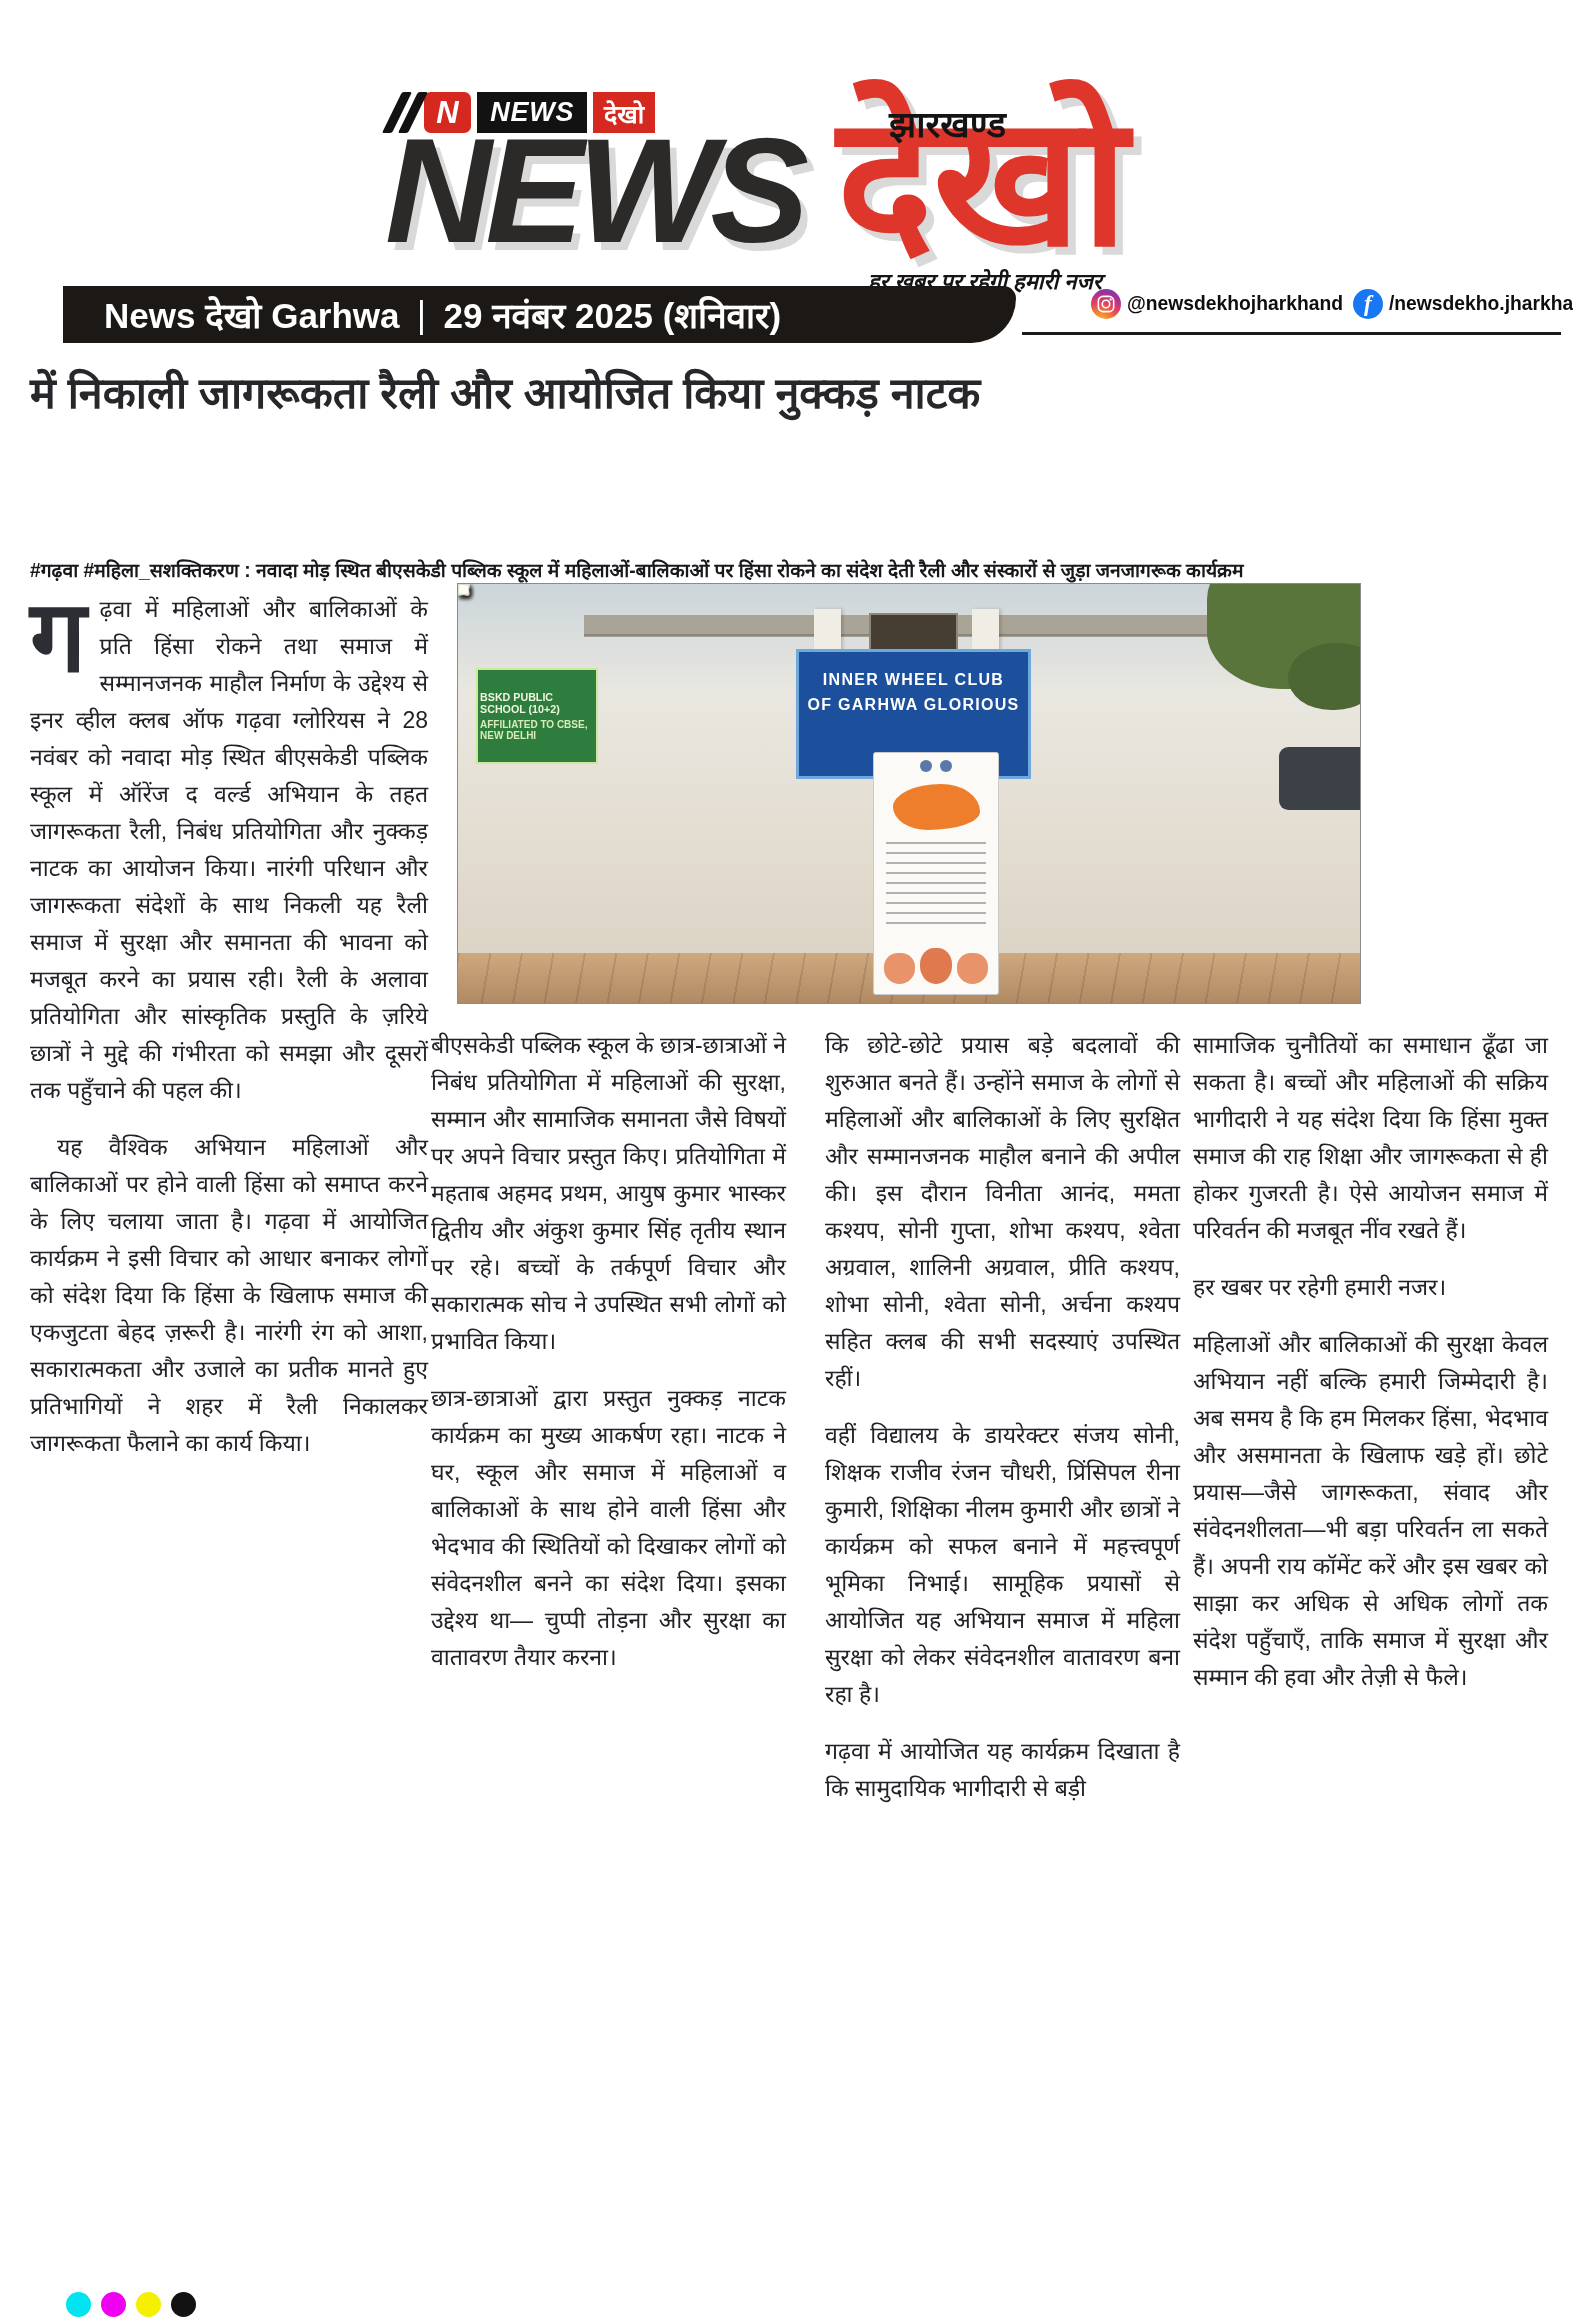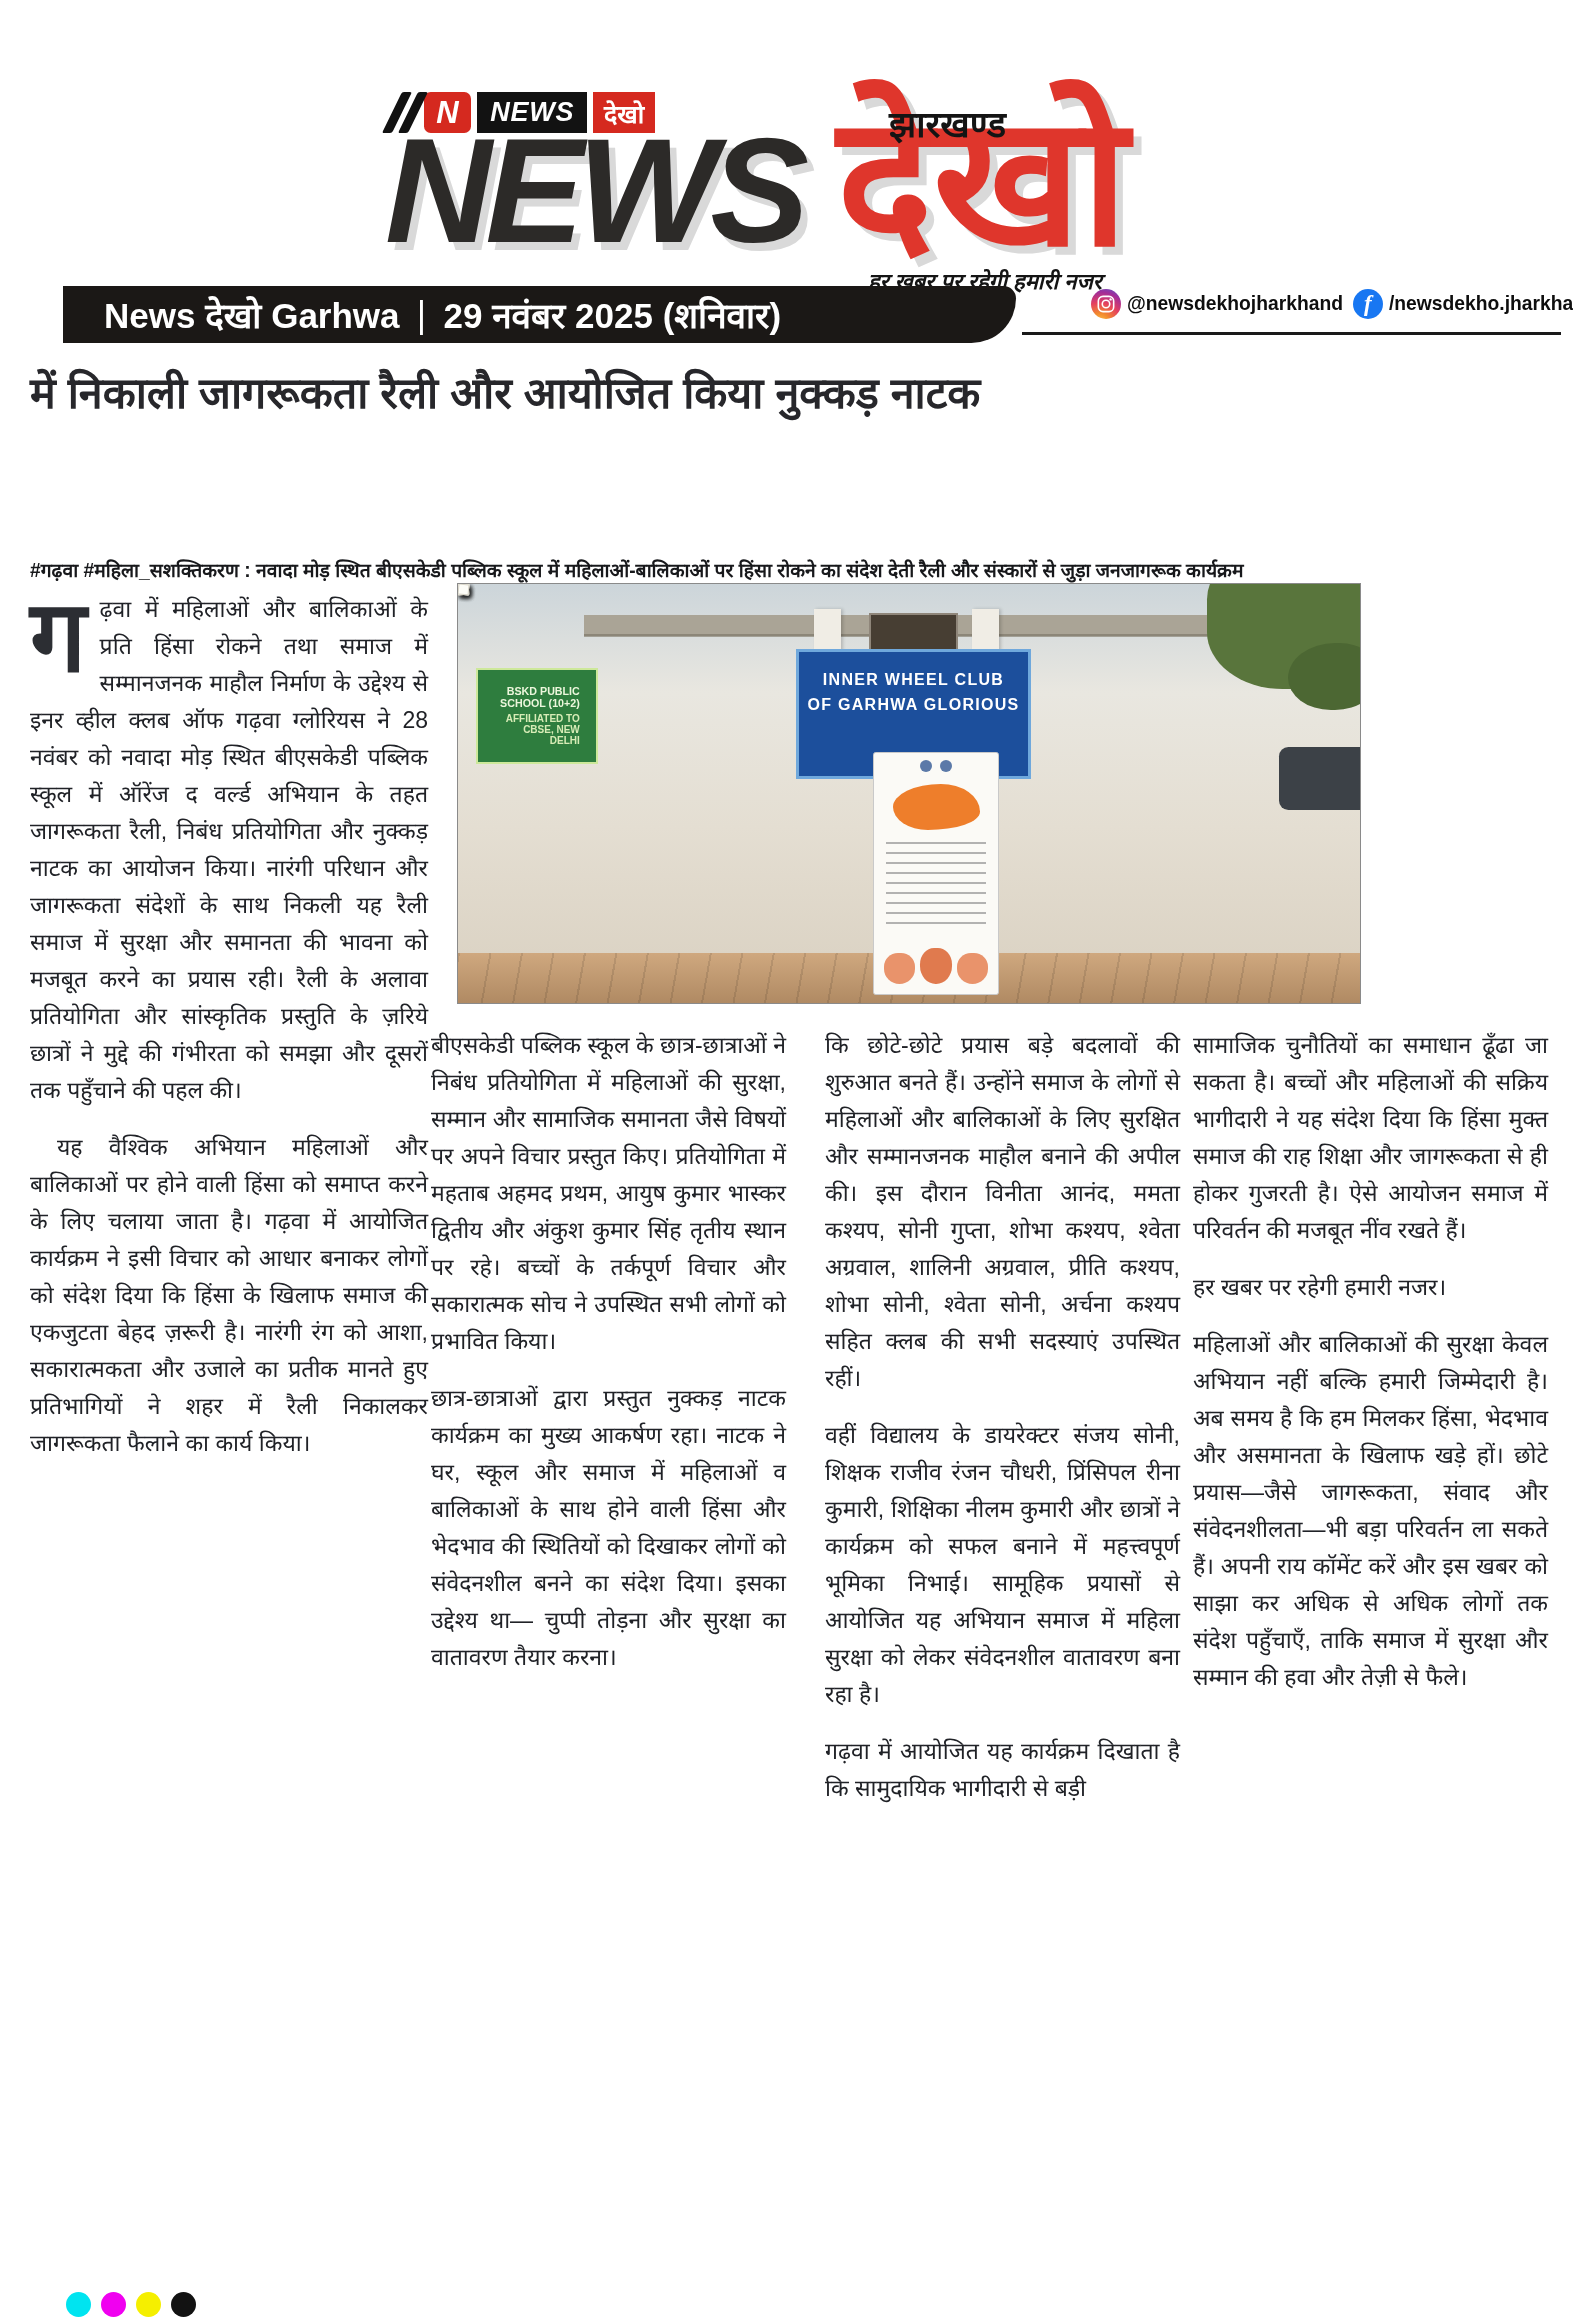--- a/index.html
+++ b/index.html
@@ -60,21 +60,21 @@
   
   .photo {
     position:absolute; left:457px; top:583px; width:904px; height:421px;
     border:1.3px solid #8a8a8a; box-sizing:border-box; overflow:hidden;
     background:linear-gradient(#ccd5da 0%, #e9e7e0 26%, #e4ded2 58%, #d9d0c0 100%);
   }
   .photo * { position:absolute; box-sizing:border-box; }
   .ph-eave { left:14%; top:7.5%; width:72%; height:4.5%; background:#aaa496; box-shadow:0 2.7px 0 #8c8678; }
   .ph-pillar { top:6%; width:3%; height:32%; background:#f0ede5; box-shadow:2px 0 3.3px rgba(0,0,0,.18); }
   .ph-door { left:45.6%; top:7%; width:9.8%; height:29%; background:#473e33; border:2.7px solid #8f867a; }
-  .ph-board { left:2%; top:20%; width:13.5%; height:23%; background:#2e7d3e; border:2px solid #cde89a; color:#ecf7dc; font-weight:700; text-align:right; display:flex; flex-direction:column; justify-content:center; gap:4px; padding:16px; }
+  .ph-board { left:2%; top:20%; width:13.5%; height:23%; background:#2e7d3e; border:2px solid #cde89a; color:#ecf7dc; font-weight:700; text-align:left; display:flex; flex-direction:column; justify-content:center; gap:4px; padding:2px; }
   .ph-board .b1 { position:static; font-size:10.7px; }
   .ph-board .b2 { position:static; font-size:10px; color:#d7ecb6; }
   .ph-banner-blue { left:37.5%; top:15.5%; width:26%; height:31%; background:#1c4f9c; border:3.3px solid #6fa8dc; color:#fff; font-weight:700; text-align:center; padding-top:14.7px; font-size:16px; letter-spacing:1.3px; line-height:1.6; }
   .ph-banner-blue span { position:static; display:block; }
   .ph-tree { right:-4%; top:-9%; width:21%; height:34%; background:#59753c; border-radius:42% 58% 55% 45%; }
   .ph-tree2 { right:-2%; top:14%; width:10%; height:16%; background:#4c6733; border-radius:55% 45% 50% 50%; }
   .ph-van { right:0; top:39%; width:9%; height:15%; background:#3c4147; border-radius:9.3px 0 0 9.3px; }
   .ph-ground { left:0; bottom:0; width:100%; height:12%; background:linear-gradient(#cfa87f,#b08a63); }
   .ph-ground:after { content:""; position:absolute; inset:0; background:repeating-linear-gradient(100deg, rgba(0,0,0,.10) 0 2px, transparent 2px 31px); }
   .ph-standee { left:46%; top:40%; width:14%; height:58%; background:#fbfaf6; border:1.3px solid #c9c9c9; border-radius:2.7px; z-index:6; }

